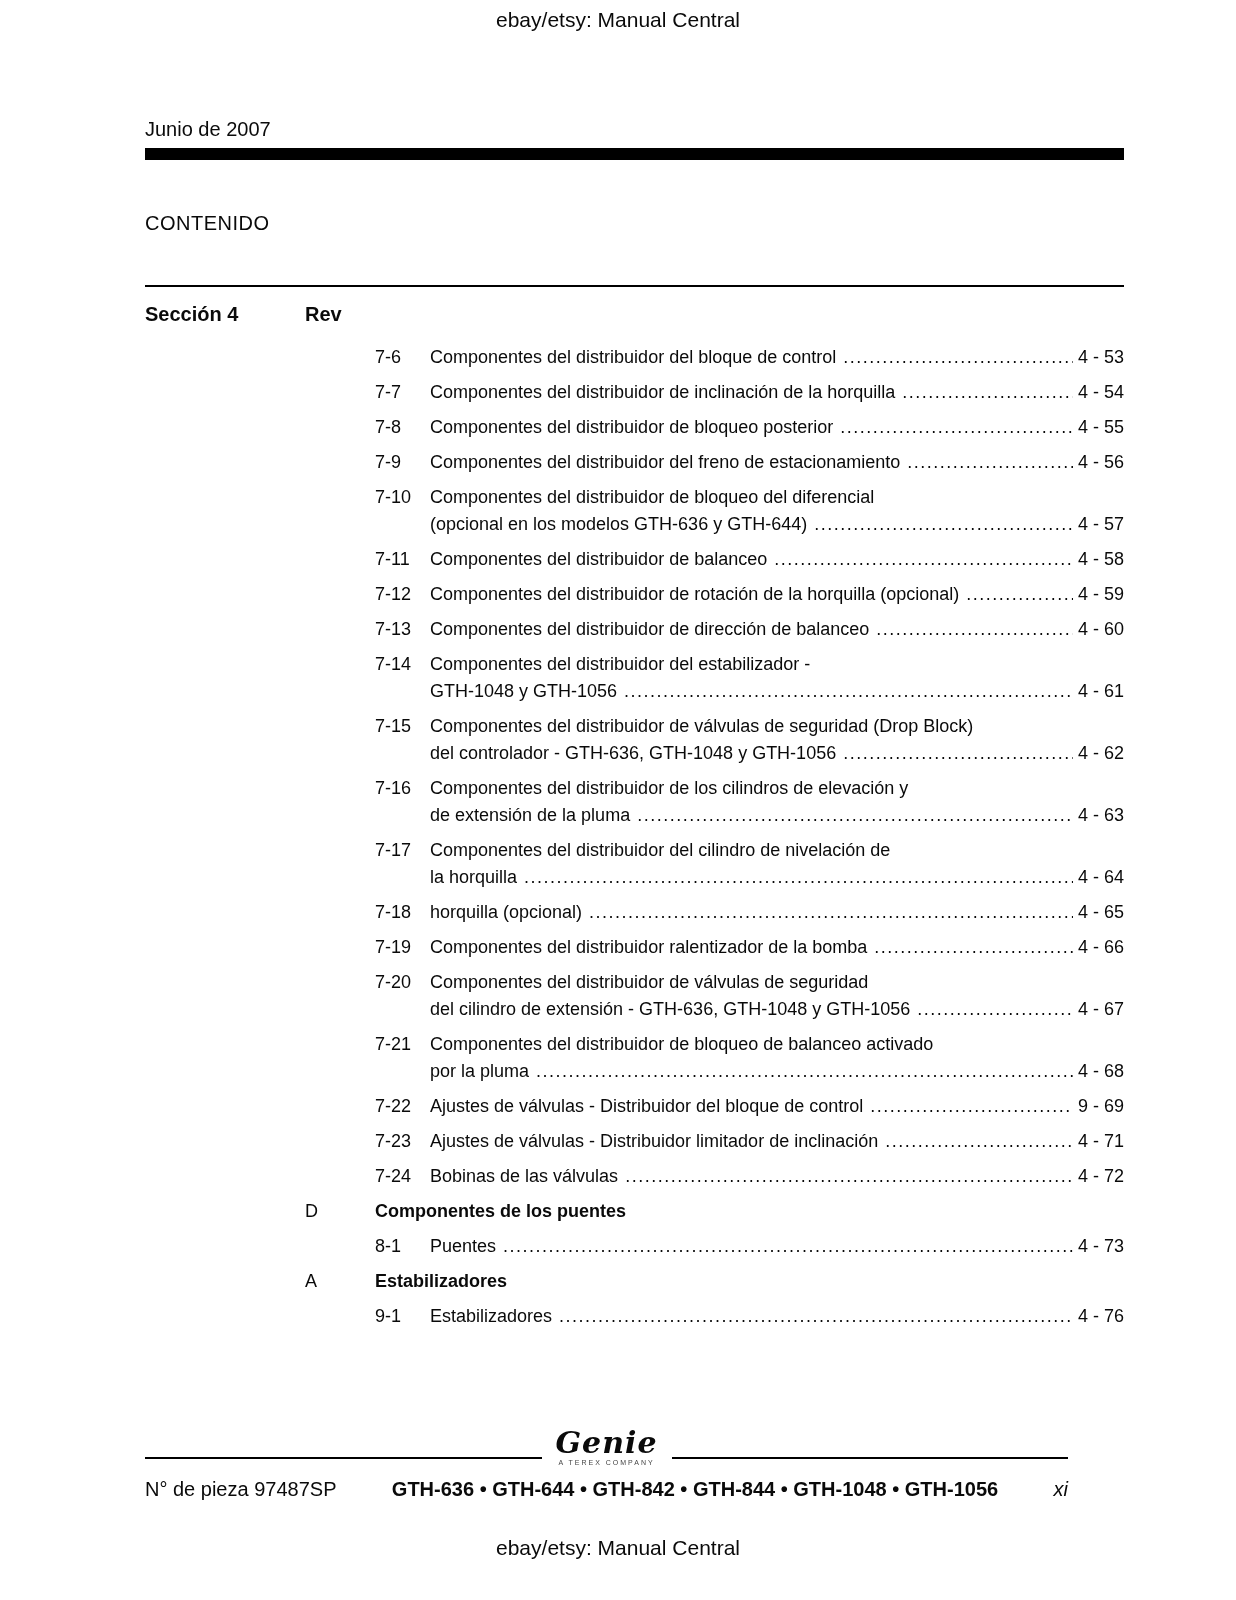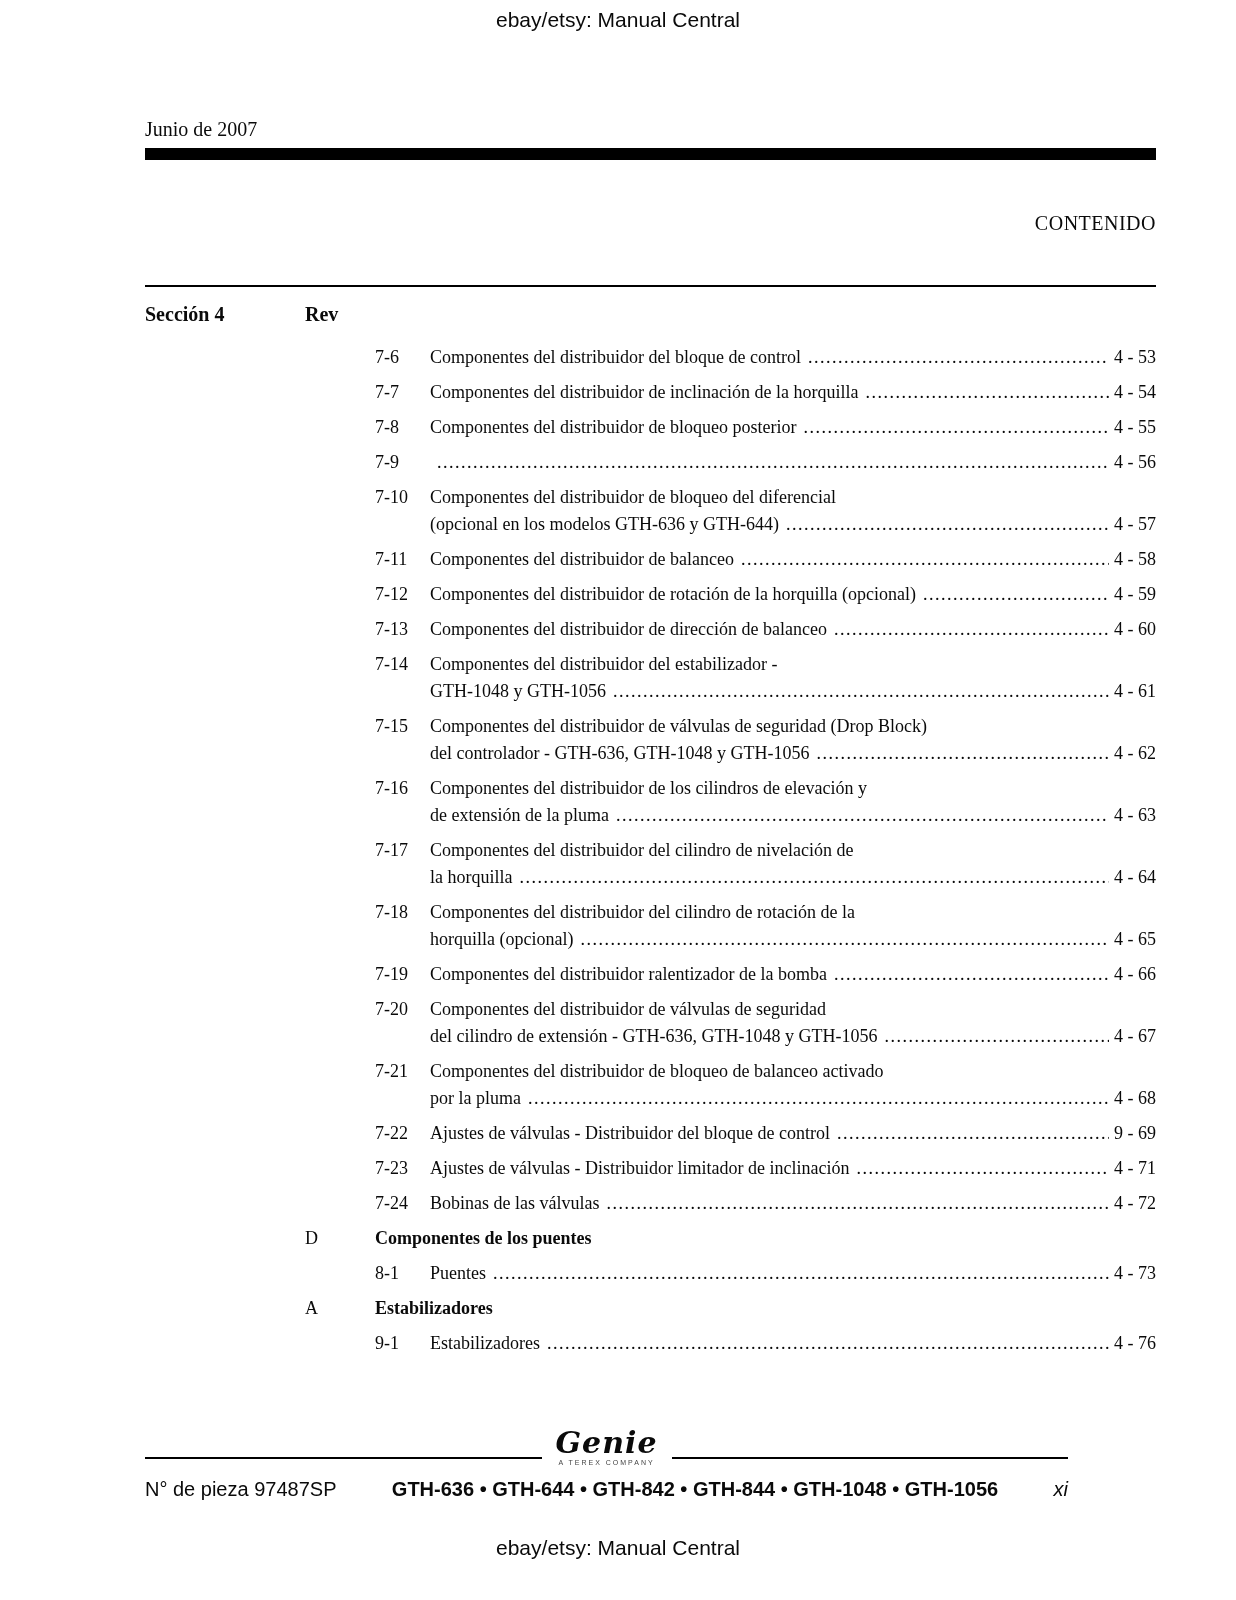--- a/index.html
+++ b/index.html
@@ -12,34 +12,33 @@
     position: relative;
     overflow: hidden;
   }
   .watermark-top {
     text-align: center;
     padding-top: 8px;
     font-size: 21px;
   }
   .content {
     margin-left: 145px;
-    margin-right: 80px; 
-    font-family: Liberation Serif, serif;
+    margin-right: 112px; 
   }
   .date-line {
     margin-top: 86px;
     font-size: 20px;
   }
   .black-bar {
     height: 12px;
     background: #000;
     margin-top: 7px;
   }
   .contents-label {
-    text-align: right;
+    text-align: left;
     font-size: 20px;
     margin-top: 52px;
     letter-spacing: 0.5px;
   }
   .header-rule {
     border-top: 2px solid #000;
     margin-top: 50px;
   }
   .table-header {
     display: flex;
@@ -195,20 +194,21 @@
             <span class="toc-text">Componentes del distribuidor de bloqueo posterior</span>
             <span class="toc-dots">............................................................................................................................................................................................................................</span>
             <span class="toc-page">4 - 55</span>
           </div>
         </div>
       </div>
       <div class="toc-item">
         <span class="toc-num">7-9</span>
         <div class="toc-content">
           <div class="toc-lastline">
+            <span class="toc-text">Componentes del distribuidor del freno de estacionamiento</span>
             <span class="toc-dots">............................................................................................................................................................................................................................</span>
             <span class="toc-page">4 - 56</span>
           </div>
         </div>
       </div>
       <div class="toc-item">
         <span class="toc-num">7-10</span>
         <div class="toc-content">
           <div class="toc-line">Componentes del distribuidor de bloqueo del diferencial</div>
           <div class="toc-lastline">
@@ -288,21 +288,20 @@
           <div class="toc-lastline">
             <span class="toc-text">la horquilla</span>
             <span class="toc-dots">............................................................................................................................................................................................................................</span>
             <span class="toc-page">4 - 64</span>
           </div>
         </div>
       </div>
       <div class="toc-item">
         <span class="toc-num">7-18</span>
         <div class="toc-content">
-          <div class="toc-line">Componentes del distribuidor del cilindro de rotación de la</div>
           <div class="toc-lastline">
             <span class="toc-text">horquilla (opcional)</span>
             <span class="toc-dots">............................................................................................................................................................................................................................</span>
             <span class="toc-page">4 - 65</span>
           </div>
         </div>
       </div>
       <div class="toc-item">
         <span class="toc-num">7-19</span>
         <div class="toc-content">

